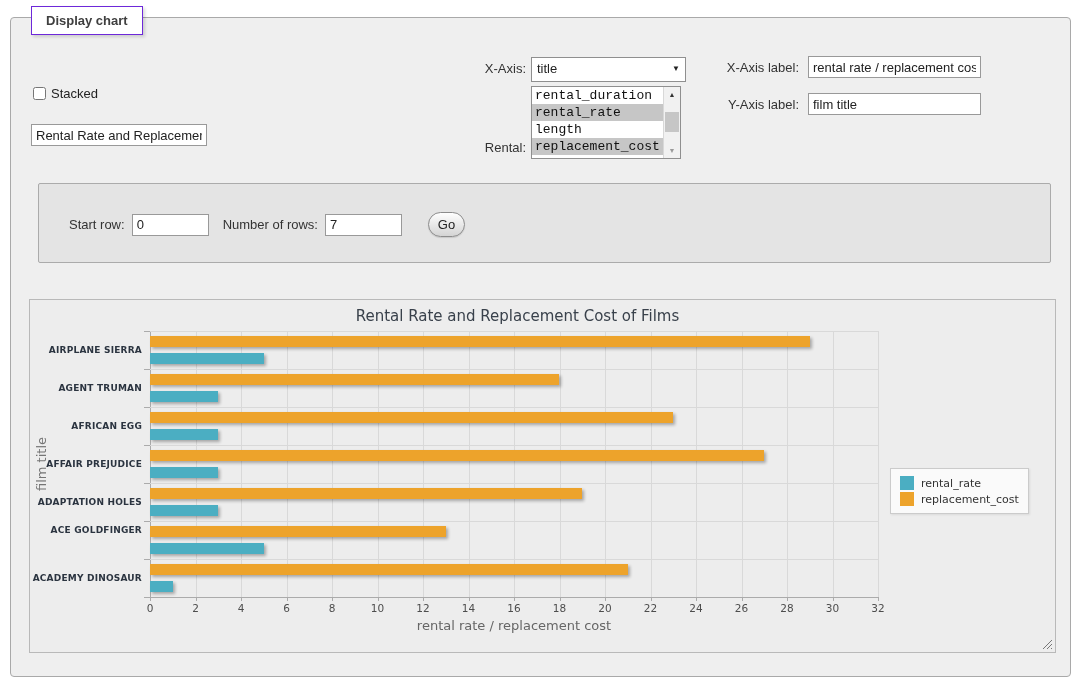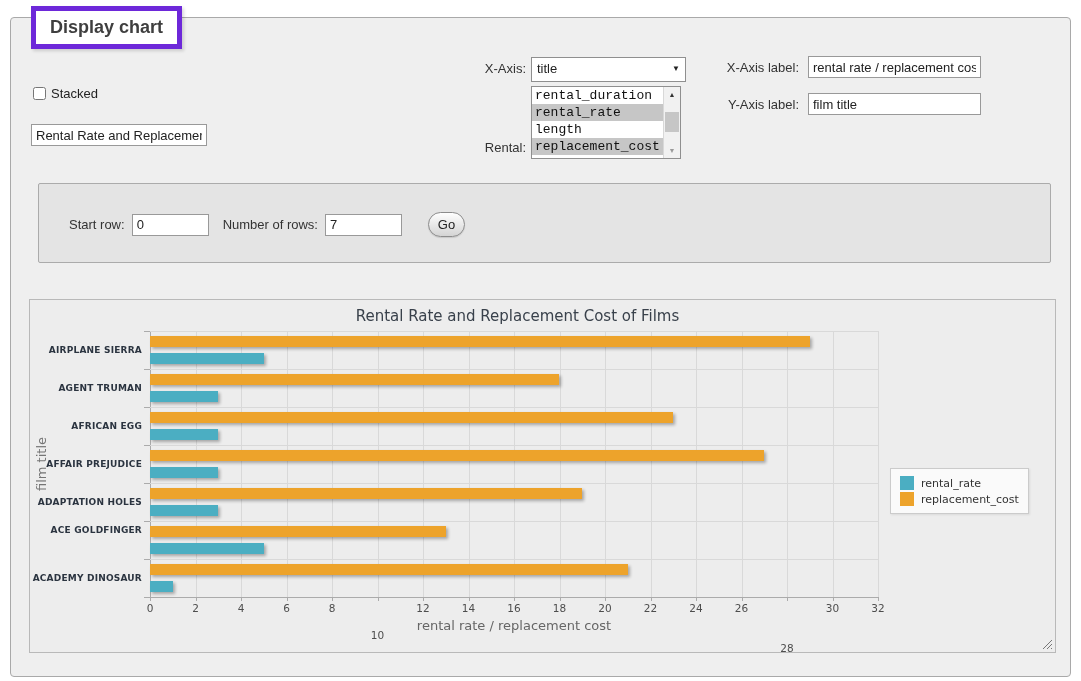--- a/index.html
+++ b/index.html
@@ -2,22 +2,22 @@
 <html><head>
 <meta charset="utf-8">
 <style>
   html,body{margin:0;padding:0;background:#ffffff;}
   .page{position:relative;width:1081px;height:681px;background:#ffffff;
         font-family:"Liberation Sans",sans-serif;font-size:13px;color:#222;overflow:hidden;}
 
   
   .main-panel{position:absolute;left:10px;top:17px;width:1059px;height:658px;
               background:#EFEFEF;border:1px solid #A9A9A9;border-radius:4px;}
-  .panel-title{position:absolute;left:20px;top:-12px;background:#ffffff;border:5px solid #6d28d9;
-               padding:6px 14px;font-size:18px;font-weight:bold;color:#3f3f3f;
+  .panel-title{position:absolute;left:20px;top:-12px;background:#ffffff;border:1px solid #6d28d9;
+               padding:6px 14px;font-size:13px;font-weight:bold;color:#3f3f3f;
                box-shadow:2px 2px 3px rgba(0,0,0,0.15);z-index:5;}
 
   
   .radio-group{position:absolute;left:22px;top:37px;white-space:nowrap;}
   .radio-group label{display:inline-flex;align-items:center;margin-right:9px;color:#222;}
   .radio-group input{margin:0 4px 0 0;}
   .stacked{position:absolute;left:22px;top:68px;display:inline-flex;align-items:center;}
   .stacked input{margin:0 5px 0 0;}
 
   .txt{box-sizing:border-box;border:1px solid #999;background:#fff;height:22px;
@@ -229,30 +229,30 @@
           <div class="bar" title="ACE GOLDFINGER: 4.99" style="top: 212px; width: 15.5938%; background: rgb(75, 174, 194);"></div>
           <div class="bar" title="ACADEMY DINOSAUR: 20.99" style="top: 233px; width: 65.5938%; background: rgb(237, 163, 43);"></div>
           <div class="bar" title="ACADEMY DINOSAUR: 0.99" style="top: 250px; width: 3.09375%; background: rgb(75, 174, 194);"></div>
         </div>
       <div class="xticks">
           <span class="xtick-label" style="left: 0%;">0</span>
           <span class="xtick-label" style="left: 6.25%;">2</span>
           <span class="xtick-label" style="left: 12.5%;">4</span>
           <span class="xtick-label" style="left: 18.75%;">6</span>
           <span class="xtick-label" style="left: 25%;">8</span>
-          <span class="xtick-label" style="left: 31.25%; margin-top: 27px;">10</span>
+          <span class="xtick-label" style="left: 31.25%;">10</span>
           <span class="xtick-label" style="left: 37.5%;">12</span>
           <span class="xtick-label" style="left: 43.75%;">14</span>
           <span class="xtick-label" style="left: 50%;">16</span>
           <span class="xtick-label" style="left: 56.25%;">18</span>
           <span class="xtick-label" style="left: 62.5%;">20</span>
           <span class="xtick-label" style="left: 68.75%;">22</span>
           <span class="xtick-label" style="left: 75%;">24</span>
           <span class="xtick-label" style="left: 81.25%;">26</span>
-          <span class="xtick-label" style="left: 87.5%; margin-top: 40px;">28</span>
+          <span class="xtick-label" style="left: 87.5%;">28</span>
           <span class="xtick-label" style="left: 93.75%;">30</span>
           <span class="xtick-label" style="left: 100%;">32</span>
         </div>
       <div class="x-axis-title">rental rate / replacement cost</div>
       <div class="legend">
         <div class="legend-entries">
             <div class="legend-item">
               <span class="legend-swatch" style="background: rgb(75, 174, 194);"></span>
               <span class="legend-label">rental_rate</span>
             </div>

